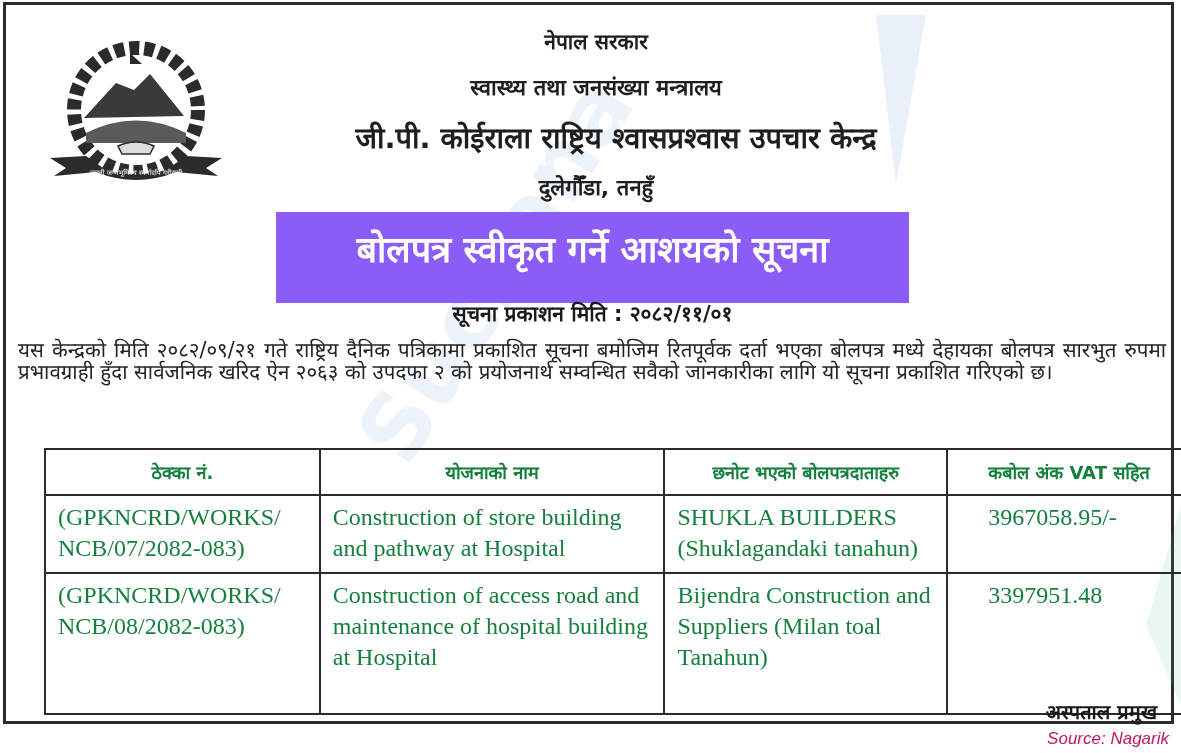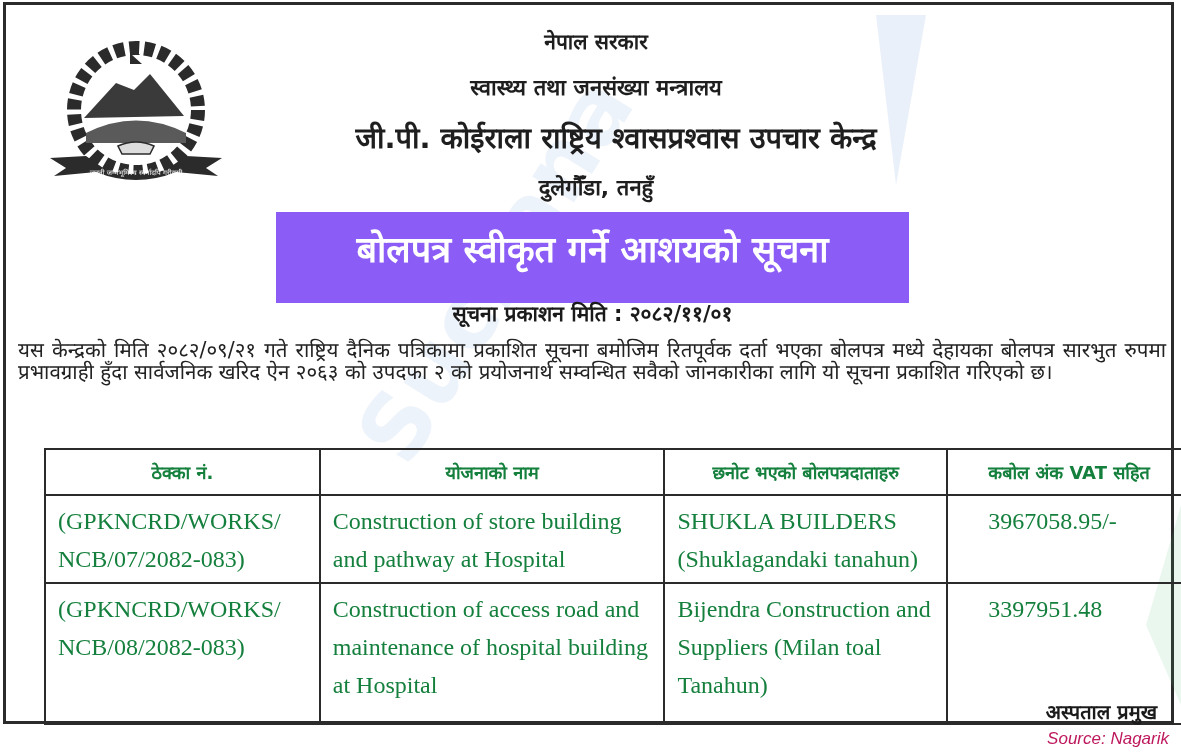--- a/index.html
+++ b/index.html
@@ -10,21 +10,21 @@
   .h1 { top: 22px; font-size: 21px; left: 130px; width: 920px; }
   .h2 { top: 66px; font-size: 22px; left: 130px; width: 920px; }
   .h3 { top: 112px; font-size: 29px; left: 150px; width: 920px; }
   .h4 { top: 166px; font-size: 22px; left: 130px; width: 920px; }
   .banner { position: absolute; left: 270px; top: 207px; width: 633px; height: 91px; background: #8b5cf6; color: #fff; font-size: 36px; font-weight: bold; text-align: center; line-height: 75px; white-space: nowrap; }
   .pubdate { position: absolute; left: 270px; top: 294px; width: 633px; text-align: center; font-size: 21px; font-weight: bold; white-space: nowrap; }
   .body-text { position: absolute; left: 12px; top: 334px; width: 1148px; font-size: 20.5px; line-height: 22px; text-align: justify; text-align-last: left; color: #222; }
   table.bids { position: absolute; left: 14px; top: 443px; width: 1148px; border-collapse: collapse; font-family: "Liberation Serif", serif; font-size: 24px; color: #15803d; margin-left: 24px; }
   table.bids th, table.bids td { border: 2.5px solid #2b2b2b; vertical-align: top; }
   table.bids th { font-family: "DejaVu Sans", sans-serif; font-size: 18px; font-weight: bold; height: 44px; text-align: center; vertical-align: middle; padding: 0 6px; white-space: nowrap; }
-  table.bids td { padding: 6px 3px 4px 12px; line-height: 38px; }
+  table.bids td { padding: 6px 3px 4px 12px; line-height: 31px; }
   .c1 { width: 266px; } .c2 { width: 361px; } .c3 { width: 281px; } .c4 { width: 240px; border-radius: 18px; }
   td.amount { padding-left: 40px !important; }
   .signoff { position: absolute; right: 14px; top: 693px; font-size: 20px; font-weight: bold; white-space: nowrap; }
   .source { position: absolute; right: 12px; top: 729px; font-family: "Liberation Sans", sans-serif; font-style: italic; font-size: 17px; color: #be185d; }
   .wm { position: absolute; pointer-events: none; }
 </style>
 </head>
 <body>
 
 <div class="notice">

